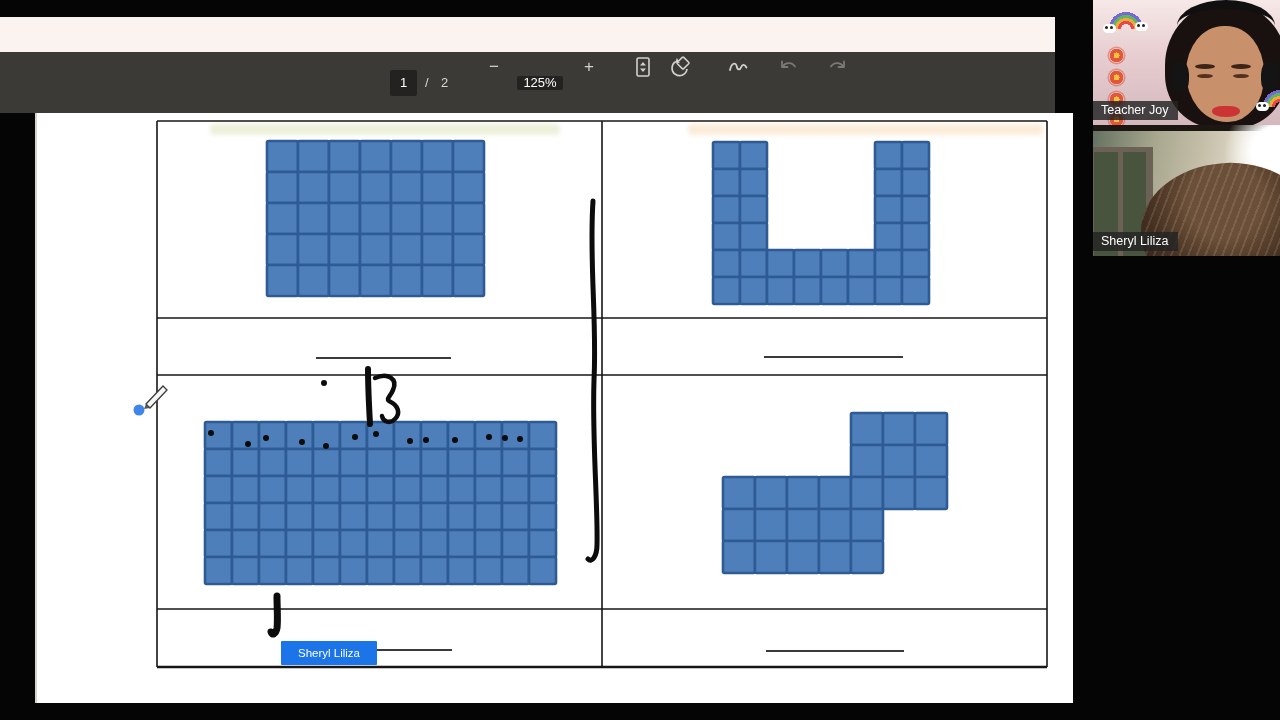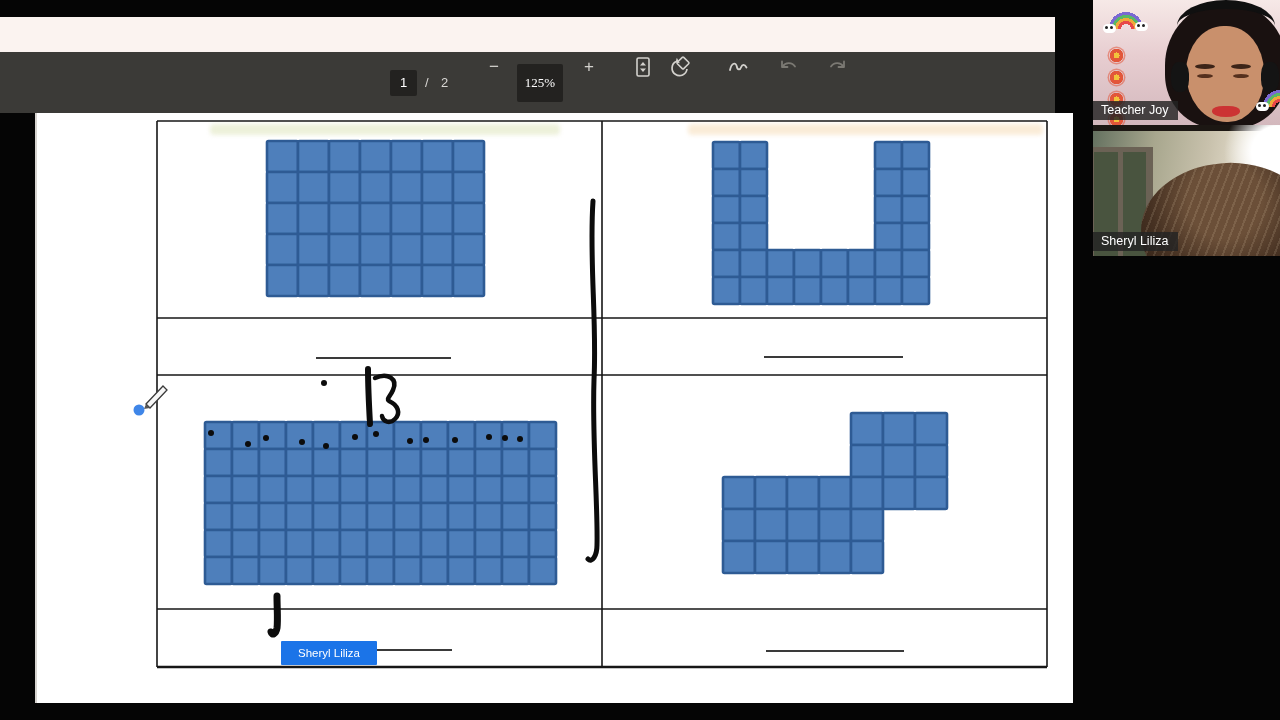--- a/index.html
+++ b/index.html
@@ -12,21 +12,21 @@
 
   
   .toolbar { position:absolute; left:0; top:52px; width:1055px; height:61px; background:#3b3a37;
              display:flex; align-items:center; color:#e9e7e4; }
   .tb-title { position:absolute; left:0px; top:0; height:61px; display:flex; align-items:center;
               font-size:13.5px; font-weight:700; color:#f1efec; white-space:nowrap; letter-spacing:.2px; }
   .tb-abs { position:absolute; top:0; height:61px; display:flex; align-items:center; }
   .num-box { background:#232220; color:#fff; font-size:13px; display:flex; align-items:center;
              justify-content:center; border-radius:2px; }
   .page-box { width:27px; height:26px; }
-  .zoom-box { width:46px; height:38px;font-family:Liberation Serif, serif; }
+  .zoom-box { width:46px; height:14px; }
   .tb-text { font-size:13px; color:#d9d7d4; }
   .tb-divider { position:absolute; top:71px; width:1px; height:27px; background:#66645f; }
   .tb-btn { width:30px; height:30px; display:flex; align-items:center; justify-content:center;
             background:transparent; border:none; cursor:default; color:#d3d1cd; font-size:17px; }
   .tb-btn svg { display:block; }
   .tb-btn.disabled { color:#7b7973; }
 
   
   .page { position:absolute; left:35px; top:113px; width:1038px; height:590px; background:#fff;
           box-shadow:inset 2px 0 0 #d7d4d0; }

